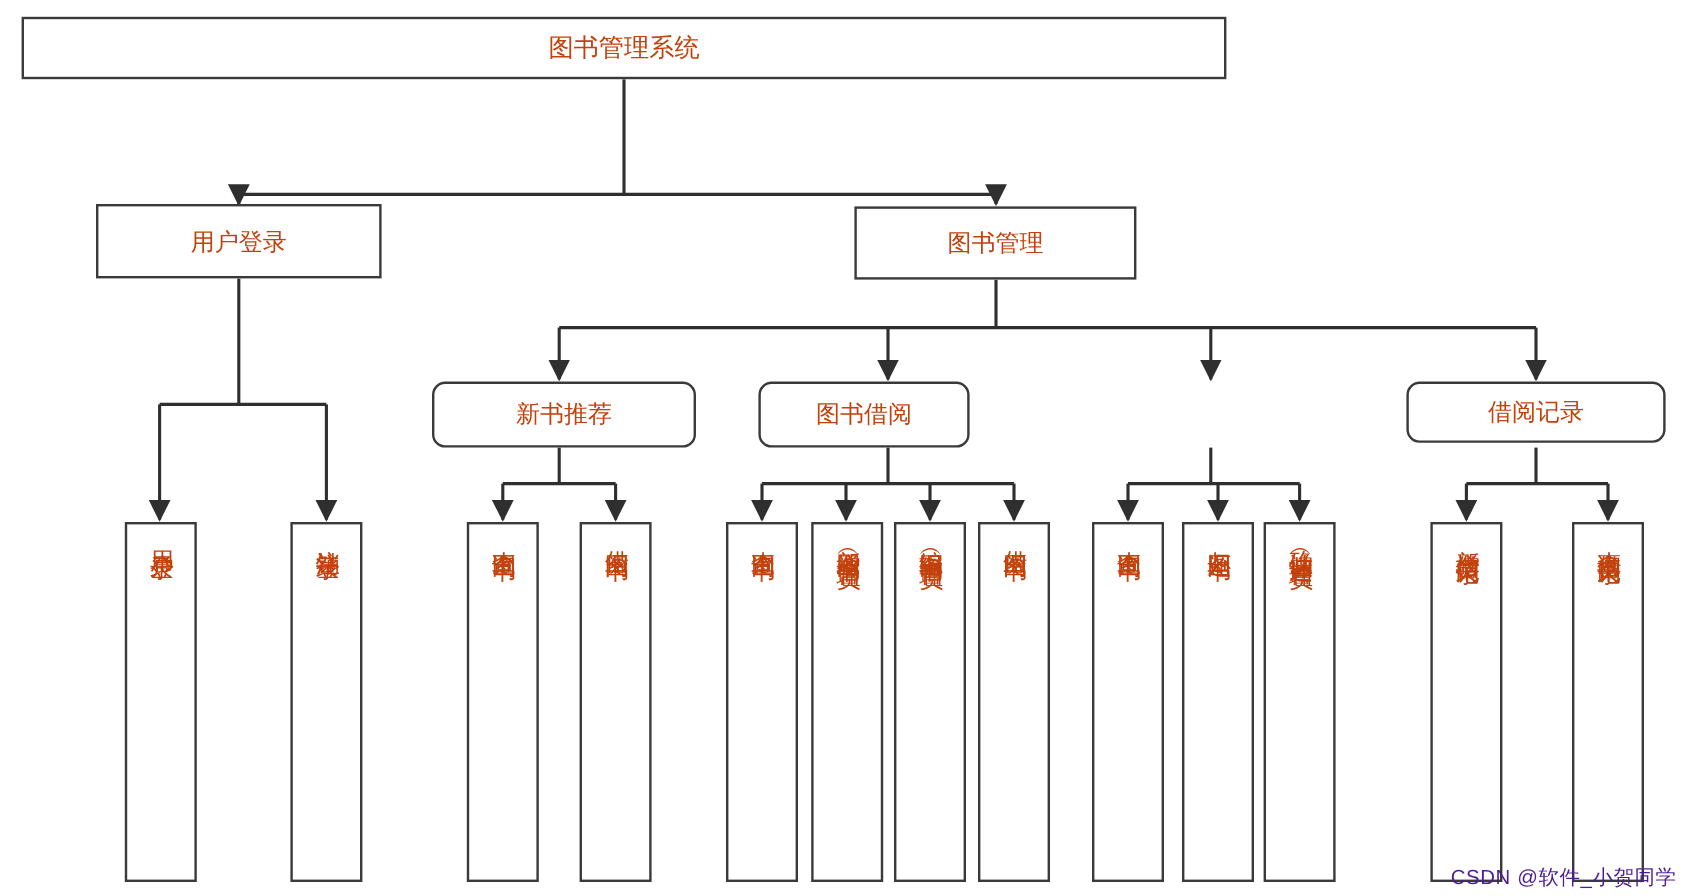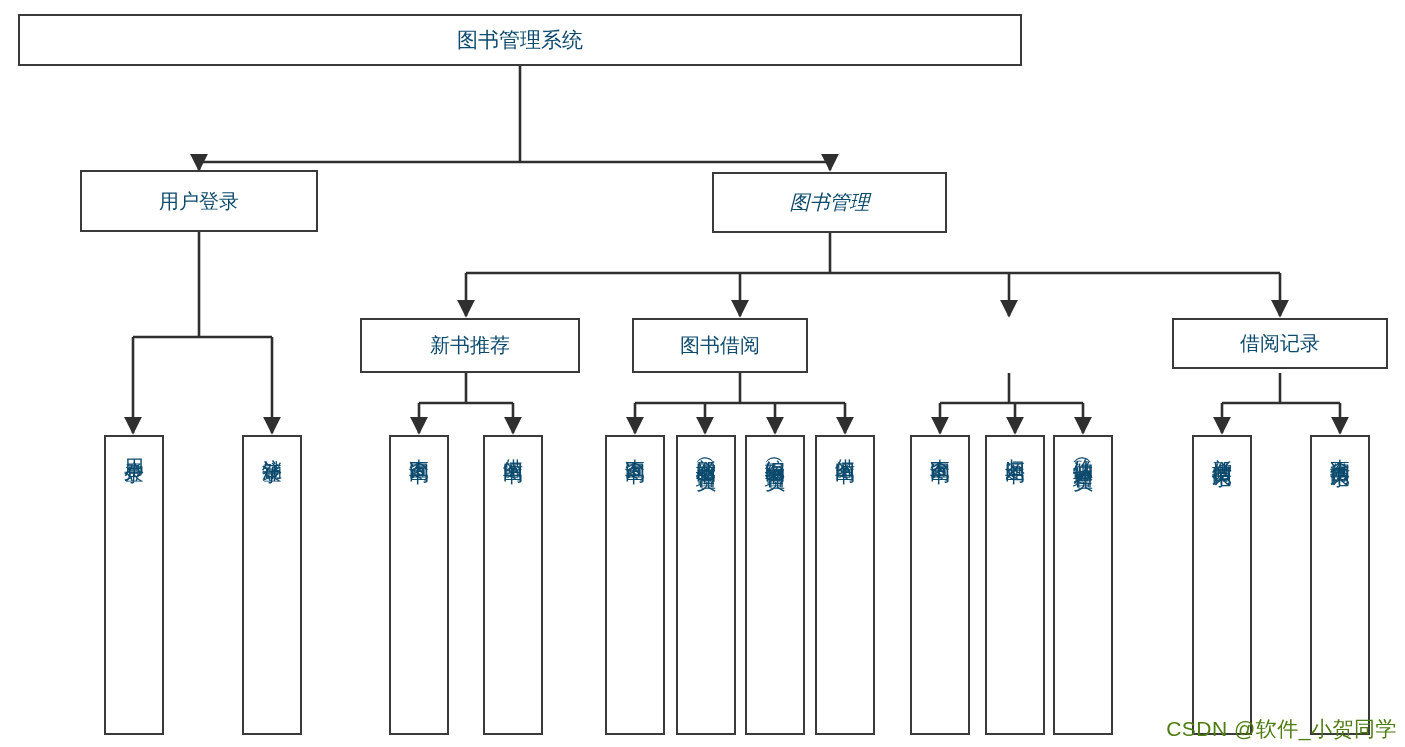--- a/index.html
+++ b/index.html
@@ -22,35 +22,36 @@
     top: 0;
     width: 1405px;
     height: 747px;
     pointer-events: none;
   }
   .node {
     position: absolute;
     box-sizing: border-box;
     border: 2px solid #3a3a3a;
     background: #ffffff;
-    color: #0c4a6e;
+    color: #c2410c;
     display: flex;
     align-items: center;
     justify-content: center;
     text-align: left;
     z-index: 2;
   }
   .node.root {
     font-size: 21px;
   }
   .node.level2 {
     font-size: 20px;
   }
   .node.level3 {
     font-size: 20px;
+    border-radius: 11px;
   }
   .node.leaf {
     font-size: 20px;
     line-height: 1.06;
     padding-top: 6px;
     padding-bottom: 6px;
     align-items: flex-start;
   }
   .vtext {
     writing-mode: vertical-rl;
@@ -61,22 +62,22 @@
   }
   .leaf-inner {
     width: 100%;
     display: flex;
     justify-content: center;
   }
   .watermark {
     position: absolute;
     right: 8px;
     bottom: 4px;
-    font-size: 21px;
-    color: #4d7c0f;
+    font-size: 17px;
+    color: #4c1d95;
     letter-spacing: 0.5px;
     z-index: 5;
     white-space: nowrap;
   }
 </style>
 </head>
 <body>
 
 <div id="canvas">
 
@@ -133,21 +134,21 @@
     </g>
   </svg>
 
   <div class="node root" style="left:18px; top:14px; width:1004px; height:52px;">
     <span>图书管理系统</span>
   </div>
 
   <div class="node level2" style="left:80px; top:170px; width:238px; height:62px;">
     <span>用户登录</span>
   </div>
-  <div class="node level2" style="left:712px; top:172px; width:235px; height:61px;font-style:italic;">
+  <div class="node level2" style="left:712px; top:172px; width:235px; height:61px;">
     <span>图书管理</span>
   </div>
 
   <div class="node level3" style="left:360px; top:318px; width:220px; height:55px;">
     <span>新书推荐</span>
   </div>
   <div class="node level3" style="left:632px; top:318px; width:176px; height:55px;">
     <span>图书借阅</span>
   </div>
   <div class="node level3" style="left:1172px; top:318px; width:216px; height:51px;">

